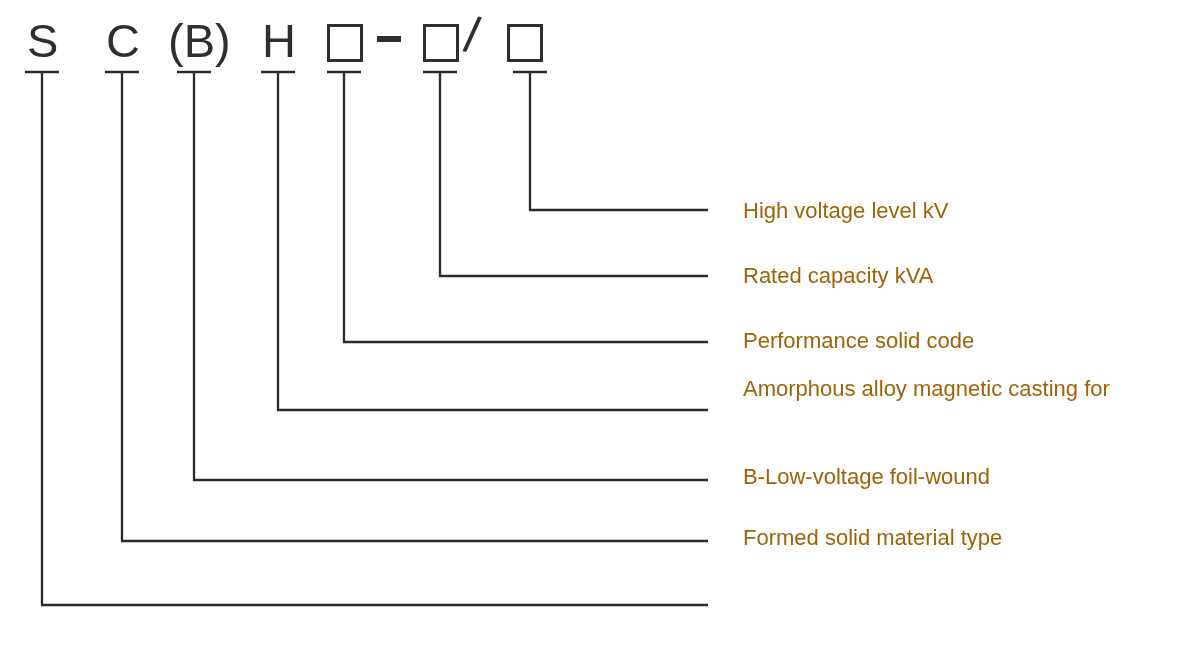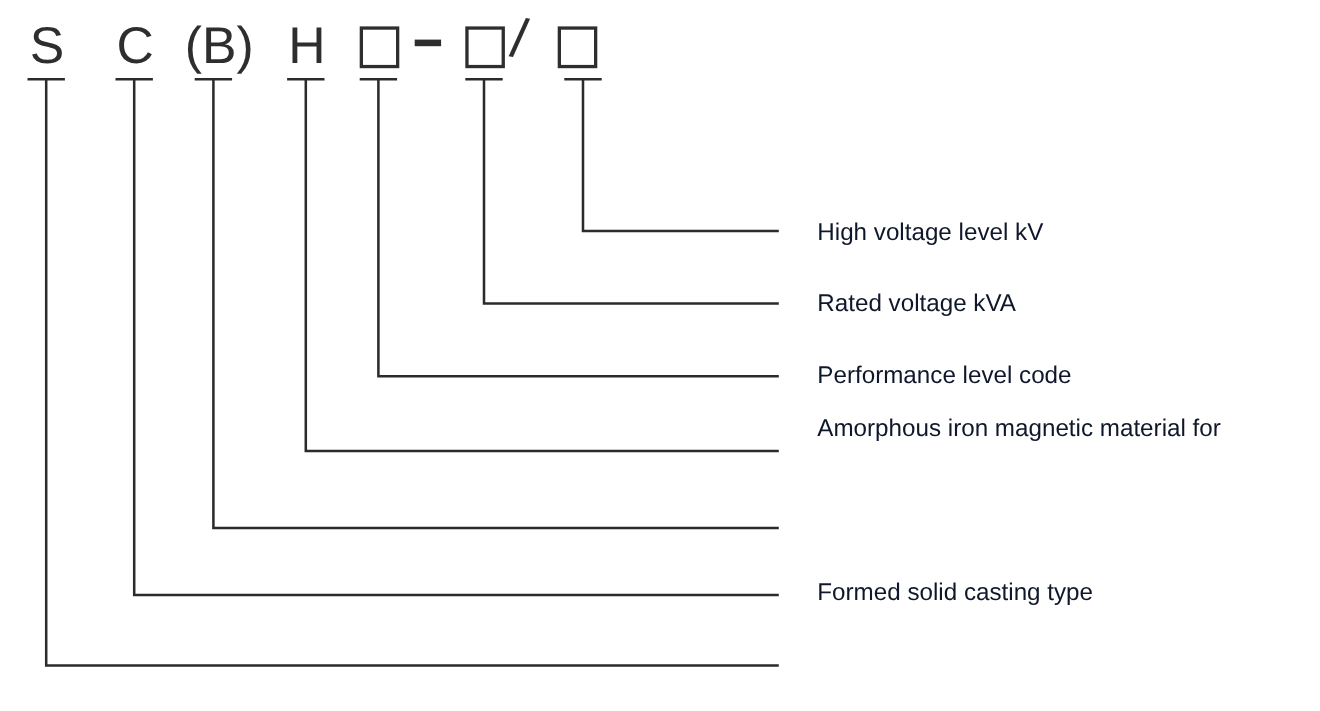--- a/index.html
+++ b/index.html
@@ -54,21 +54,21 @@
     stroke-linejoin:miter;
     stroke-linecap:butt;
   }
   
   .label{
     position:absolute;
     left:743px;
     height:26px;
     line-height:26px;
     font-size:22px;
-    color:#0f172a;
+    color:#a16207;
     white-space:nowrap;
   }
 </style>
 </head>
 <body>
 
 <div class="canvas">
 
   <span class="sym" style="left:27px">S</span>
   <span class="sym" style="left:106px">C</span>
@@ -85,18 +85,19 @@
     <path d="M25,72 H59  M42,72  V605 H708"></path>
     <path d="M105,72 H139 M122,72 V541 H708"></path>
     <path d="M177,72 H211 M194,72 V480 H708"></path>
     <path d="M261,72 H295 M278,72 V410 H708"></path>
     <path d="M327,72 H361 M344,72 V342 H708"></path>
     <path d="M423,72 H457 M440,72 V276 H708"></path>
     <path d="M513,72 H547 M530,72 V210 H708"></path>
   </svg>
 
   <div class="label" style="top:198px">High voltage level kV</div>
-  <div class="label" style="top:263px">Rated voltage kVA</div>
-  <div class="label" style="top:328px">Performance level code</div>
-  <div class="label" style="top:376px">Amorphous iron magnetic material for</div>
-  <div class="label" style="top:525px">Formed solid casting type</div>
+  <div class="label" style="top:263px">Rated capacity kVA</div>
+  <div class="label" style="top:328px">Performance solid code</div>
+  <div class="label" style="top:376px">Amorphous alloy magnetic casting for</div>
+  <div class="label" style="top:464px">B-Low-voltage foil-wound</div>
+  <div class="label" style="top:525px">Formed solid material type</div>
 
 </div>
 
 </body></html>

